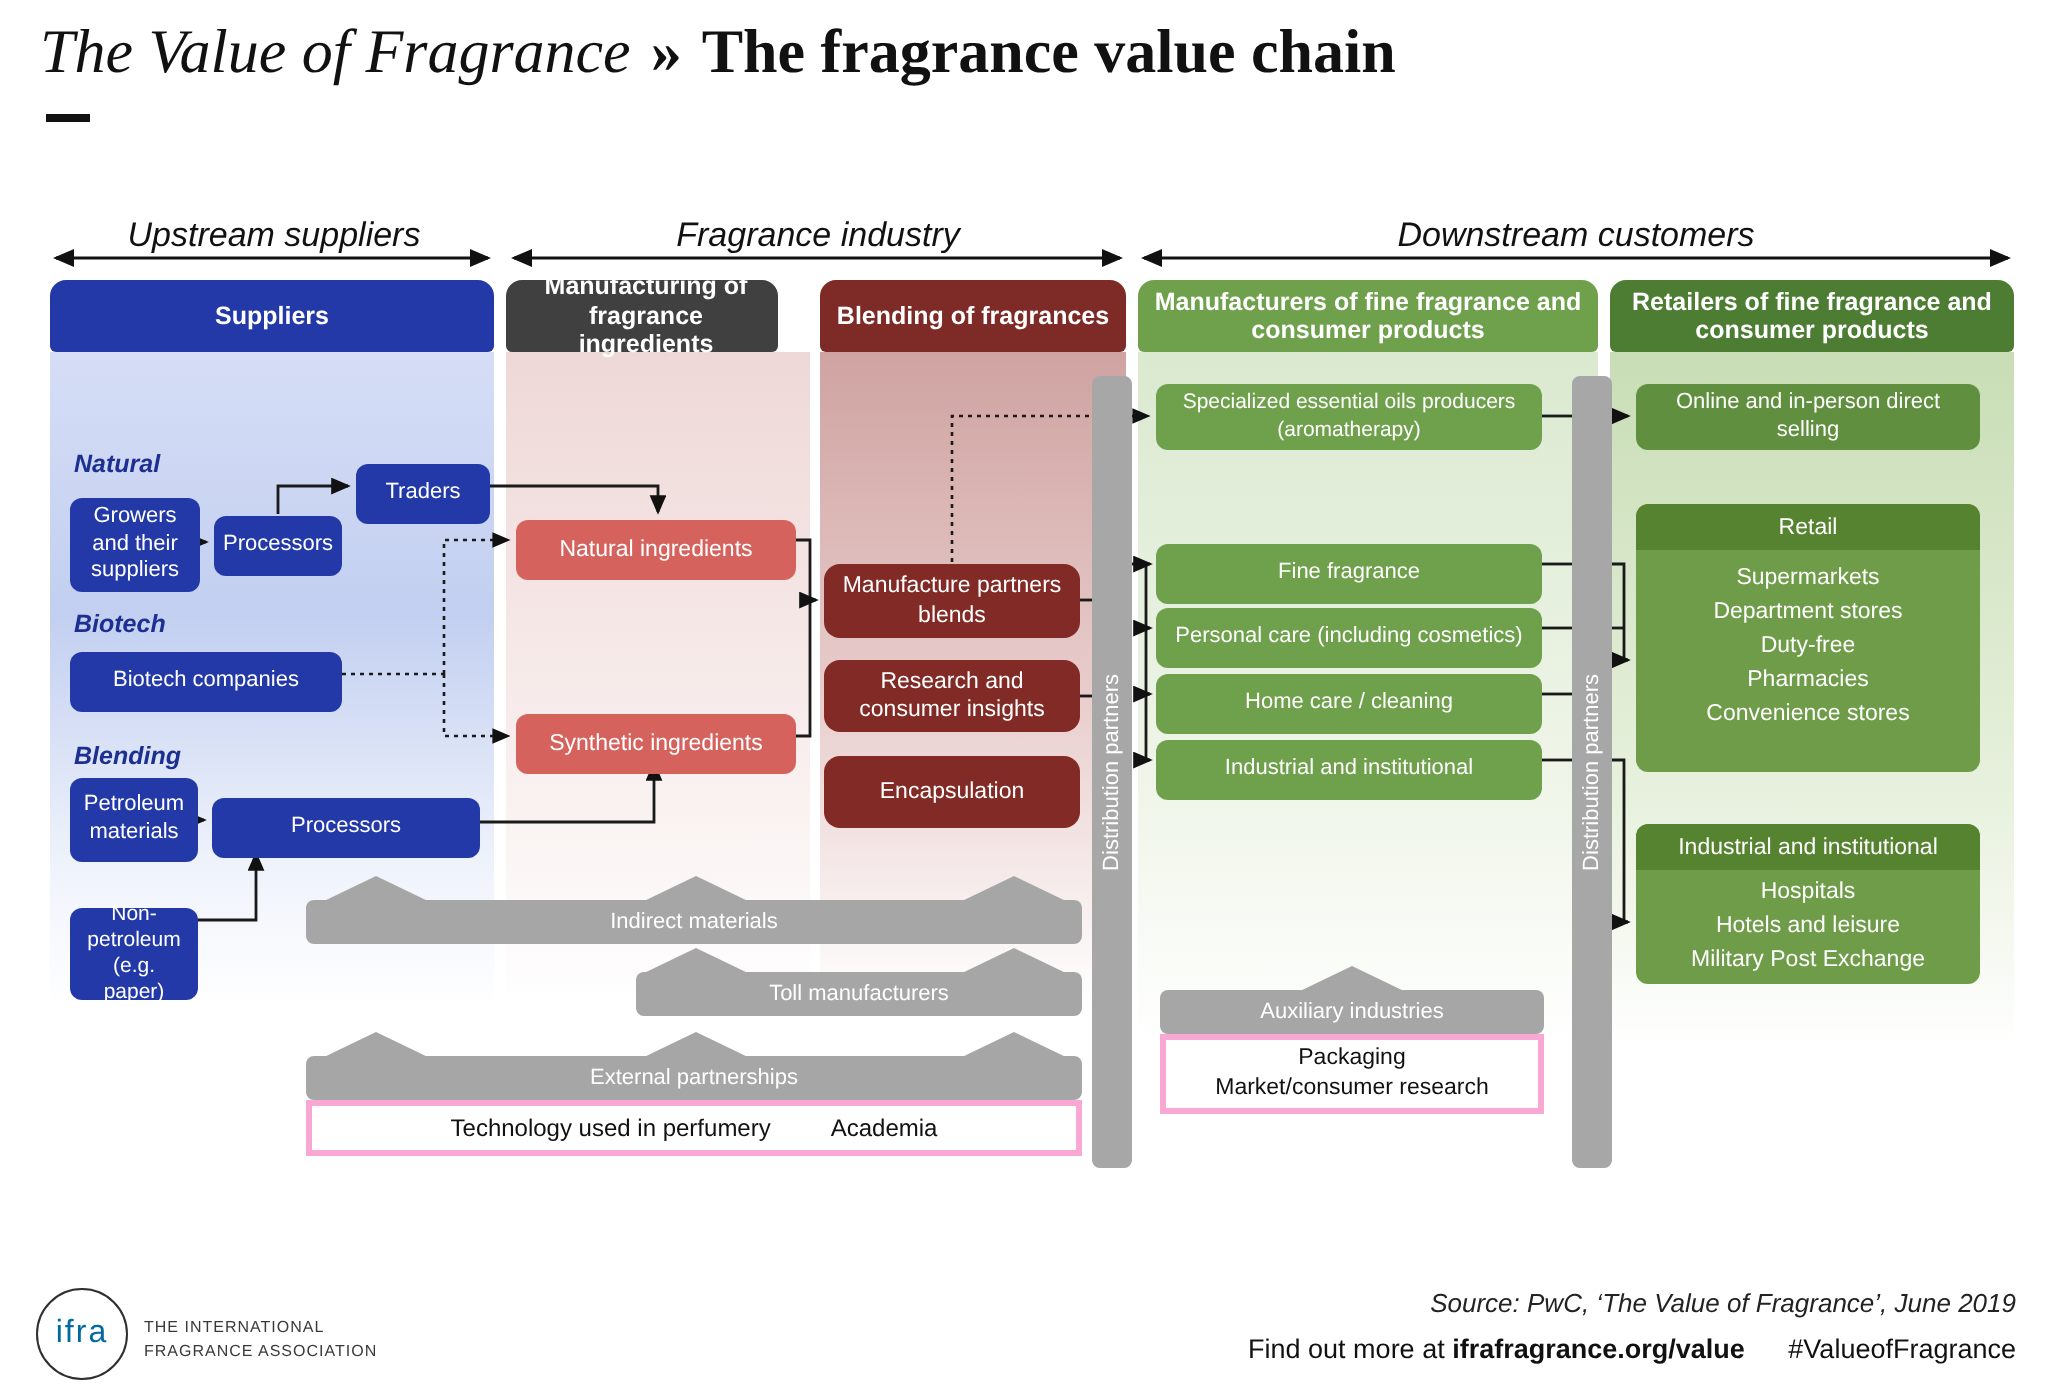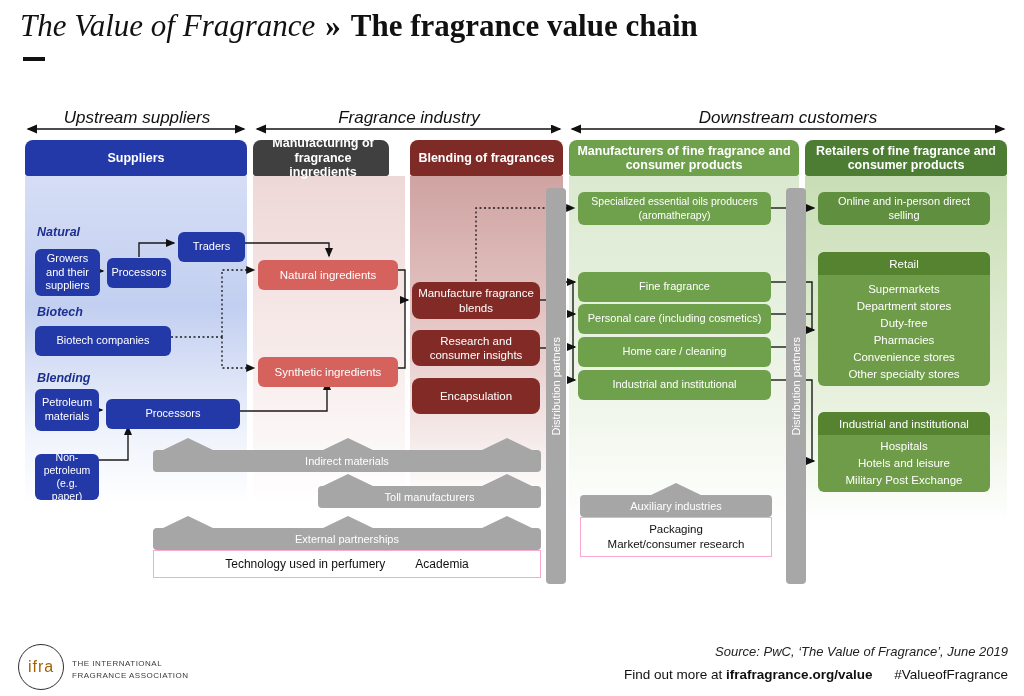--- a/index.html
+++ b/index.html
@@ -54,29 +54,29 @@
   
   .distbar{position:absolute;top:188px;width:20px;height:396px;background:#a7a7a7;border-radius:4px;
            z-index:4;display:flex;align-items:center;justify-content:center;}
   .distbar span{writing-mode:vertical-rl;transform:rotate(180deg);color:#fff;font-size:11px;white-space:nowrap;}
 
   
   .banner{position:absolute;height:22px;background:#a6a6a6;border-radius:4px;color:#fff;
           display:flex;align-items:center;justify-content:center;font-size:11px;z-index:3;}
   .bump{position:absolute;top:-12px;width:0;height:0;border-left:27px solid transparent;
         border-right:27px solid transparent;border-bottom:13px solid #a6a6a6;}
-  .infobox{position:absolute;background:#fff;border:1px solid #f9a8d4;z-index:3;color:#111;
+  .infobox{position:absolute;background:#fff;border:3px solid #f9a8d4;z-index:3;color:#111;
            display:flex;align-items:center;justify-content:center;box-sizing:border-box;text-align:center;}
 
   .connectors{position:absolute;left:0;top:0;z-index:2;pointer-events:none;}
 
   
   .logo-circle{position:absolute;left:18px;top:644px;width:44px;height:44px;border:1.5px solid #2f2f2f;
                border-radius:50%;display:flex;align-items:center;justify-content:center;
-               font-size:16px;color:#a16207;letter-spacing:1px;z-index:3;}
+               font-size:16px;color:#0369a1;letter-spacing:1px;z-index:3;}
   .logo-caption{position:absolute;left:72px;top:658px;font-size:8px;letter-spacing:.5px;color:#3a3a3a;
                 line-height:1.45;z-index:3;}
   .src-line{position:absolute;right:16px;top:644px;font-size:13px;font-style:italic;color:#222;
             text-align:right;z-index:3;}
   .more-line{position:absolute;right:16px;top:667px;font-size:13.5px;color:#111;text-align:right;z-index:3;}
   .more-line .lnk{font-weight:bold;}
   .more-line .tag{margin-left:18px;}
 </style>
 </head>
 <body>
@@ -159,21 +159,21 @@
   <div class="grplabel" style="left:37px;top:305px;">Biotech</div>
   <div class="box blue" style="left:35px;top:326px;width:136px;height:22px;">Biotech companies</div>
   <div class="grplabel" style="left:37px;top:371px;">Blending</div>
   <div class="box blue" style="left:35px;top:389px;width:64px;height:42px;">Petroleum materials</div>
   <div class="box blue" style="left:106px;top:399px;width:134px;height:24px;">Processors</div>
   <div class="box blue" style="left:35px;top:454px;width:64px;height:46px;font-size:10.5px;">Non-petroleum (e.g. paper)</div>
 
   <div class="box salmon" style="left:258px;top:260px;width:140px;height:21px;">Natural ingredients</div>
   <div class="box salmon" style="left:258px;top:357px;width:140px;height:21px;">Synthetic ingredients</div>
 
-  <div class="box darkred" style="left:412px;top:282px;width:128px;height:37px;">Manufacture fragrance blends</div>
+  <div class="box darkred" style="left:412px;top:282px;width:128px;height:37px;">Manufacture partners blends</div>
   <div class="box darkred" style="left:412px;top:330px;width:128px;height:36px;">Research and consumer insights</div>
   <div class="box darkred" style="left:412px;top:378px;width:128px;height:36px;">Encapsulation</div>
 
   <div class="distbar" style="left:546px;">
     <span>Distribution partners</span>
   </div>
   <div class="distbar" style="left:786px;">
     <span>Distribution partners</span>
   </div>
 
@@ -186,21 +186,20 @@
   <div class="box dkgreenbox" style="left:818px;top:192px;width:172px;height:33px;">Online and in-person direct selling</div>
 
   <div class="listbox" style="left:818px;top:252px;width:172px;height:134px;">
     <div class="lb-head">Retail</div>
     <div class="lb-pad">
       <div class="lb-item">Supermarkets</div>
       <div class="lb-item">Department stores</div>
       <div class="lb-item">Duty-free</div>
       <div class="lb-item">Pharmacies</div>
       <div class="lb-item">Convenience stores</div>
-      <div class="lb-item">Other specialty stores</div>
     </div>
   </div>
 
   <div class="listbox" style="left:818px;top:412px;width:172px;height:80px;">
     <div class="lb-head">Industrial and institutional</div>
     <div class="lb-pad" style="padding-top:3px;">
       <div class="lb-item">Hospitals</div>
       <div class="lb-item">Hotels and leisure</div>
       <div class="lb-item">Military Post Exchange</div>
     </div>

